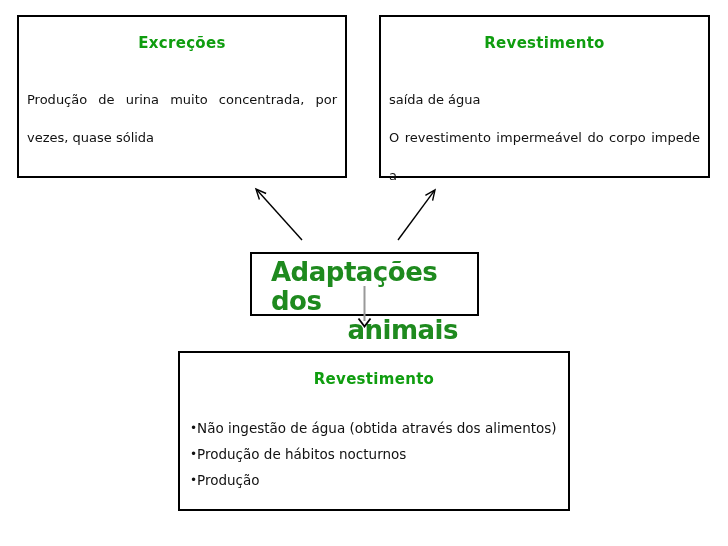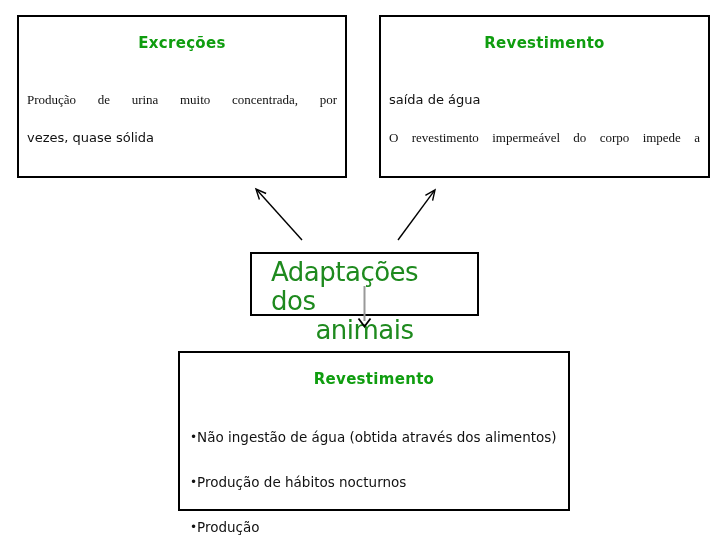--- a/index.html
+++ b/index.html
@@ -32,36 +32,36 @@
     color: #0f9d0f;
     letter-spacing: 0.3px;
   }
   .box-body {
     margin-top: 28px;
     padding: 0 8px;
     font-size: 13px;
     color: #111111;
   }
   .body-line { line-height: 38px; white-space: nowrap; }
-  .body-line.just { white-space: normal; text-align: justify; text-align-last: justify; font-family: Liberation Serif, serif; }
+  .body-line.just { white-space: normal; text-align: justify; text-align-last: justify; }
 
   .center-text {
     margin-top: 4px;
     padding: 0 19px;
     font-size: 26px;
-    font-weight: normal;
+    font-weight: bold;
     color: #1e8a1e;
     letter-spacing: -0.5px;
   }
   .center-line { line-height: 29px; }
   .center-line.just { text-align: justify; text-align-last: justify; }
-  .center-line.ctr  { text-align: center; }
+  .center-line.ctr  { text-align: right; }
 
   .bullets { margin-top: 26px; padding: 0 10px; font-size: 13.5px; }
-  .bullet-line { line-height: 45px; white-space: nowrap; }
+  .bullet-line { line-height: 26px; white-space: nowrap; }
   .bullet-dot { font-size: 12px; vertical-align: 1px; }
 
   #connectors {
     position: absolute;
     left: 0; top: 0;
     width: 728px; height: 546px;
     pointer-events: none;
   }
 </style>
 </head>

